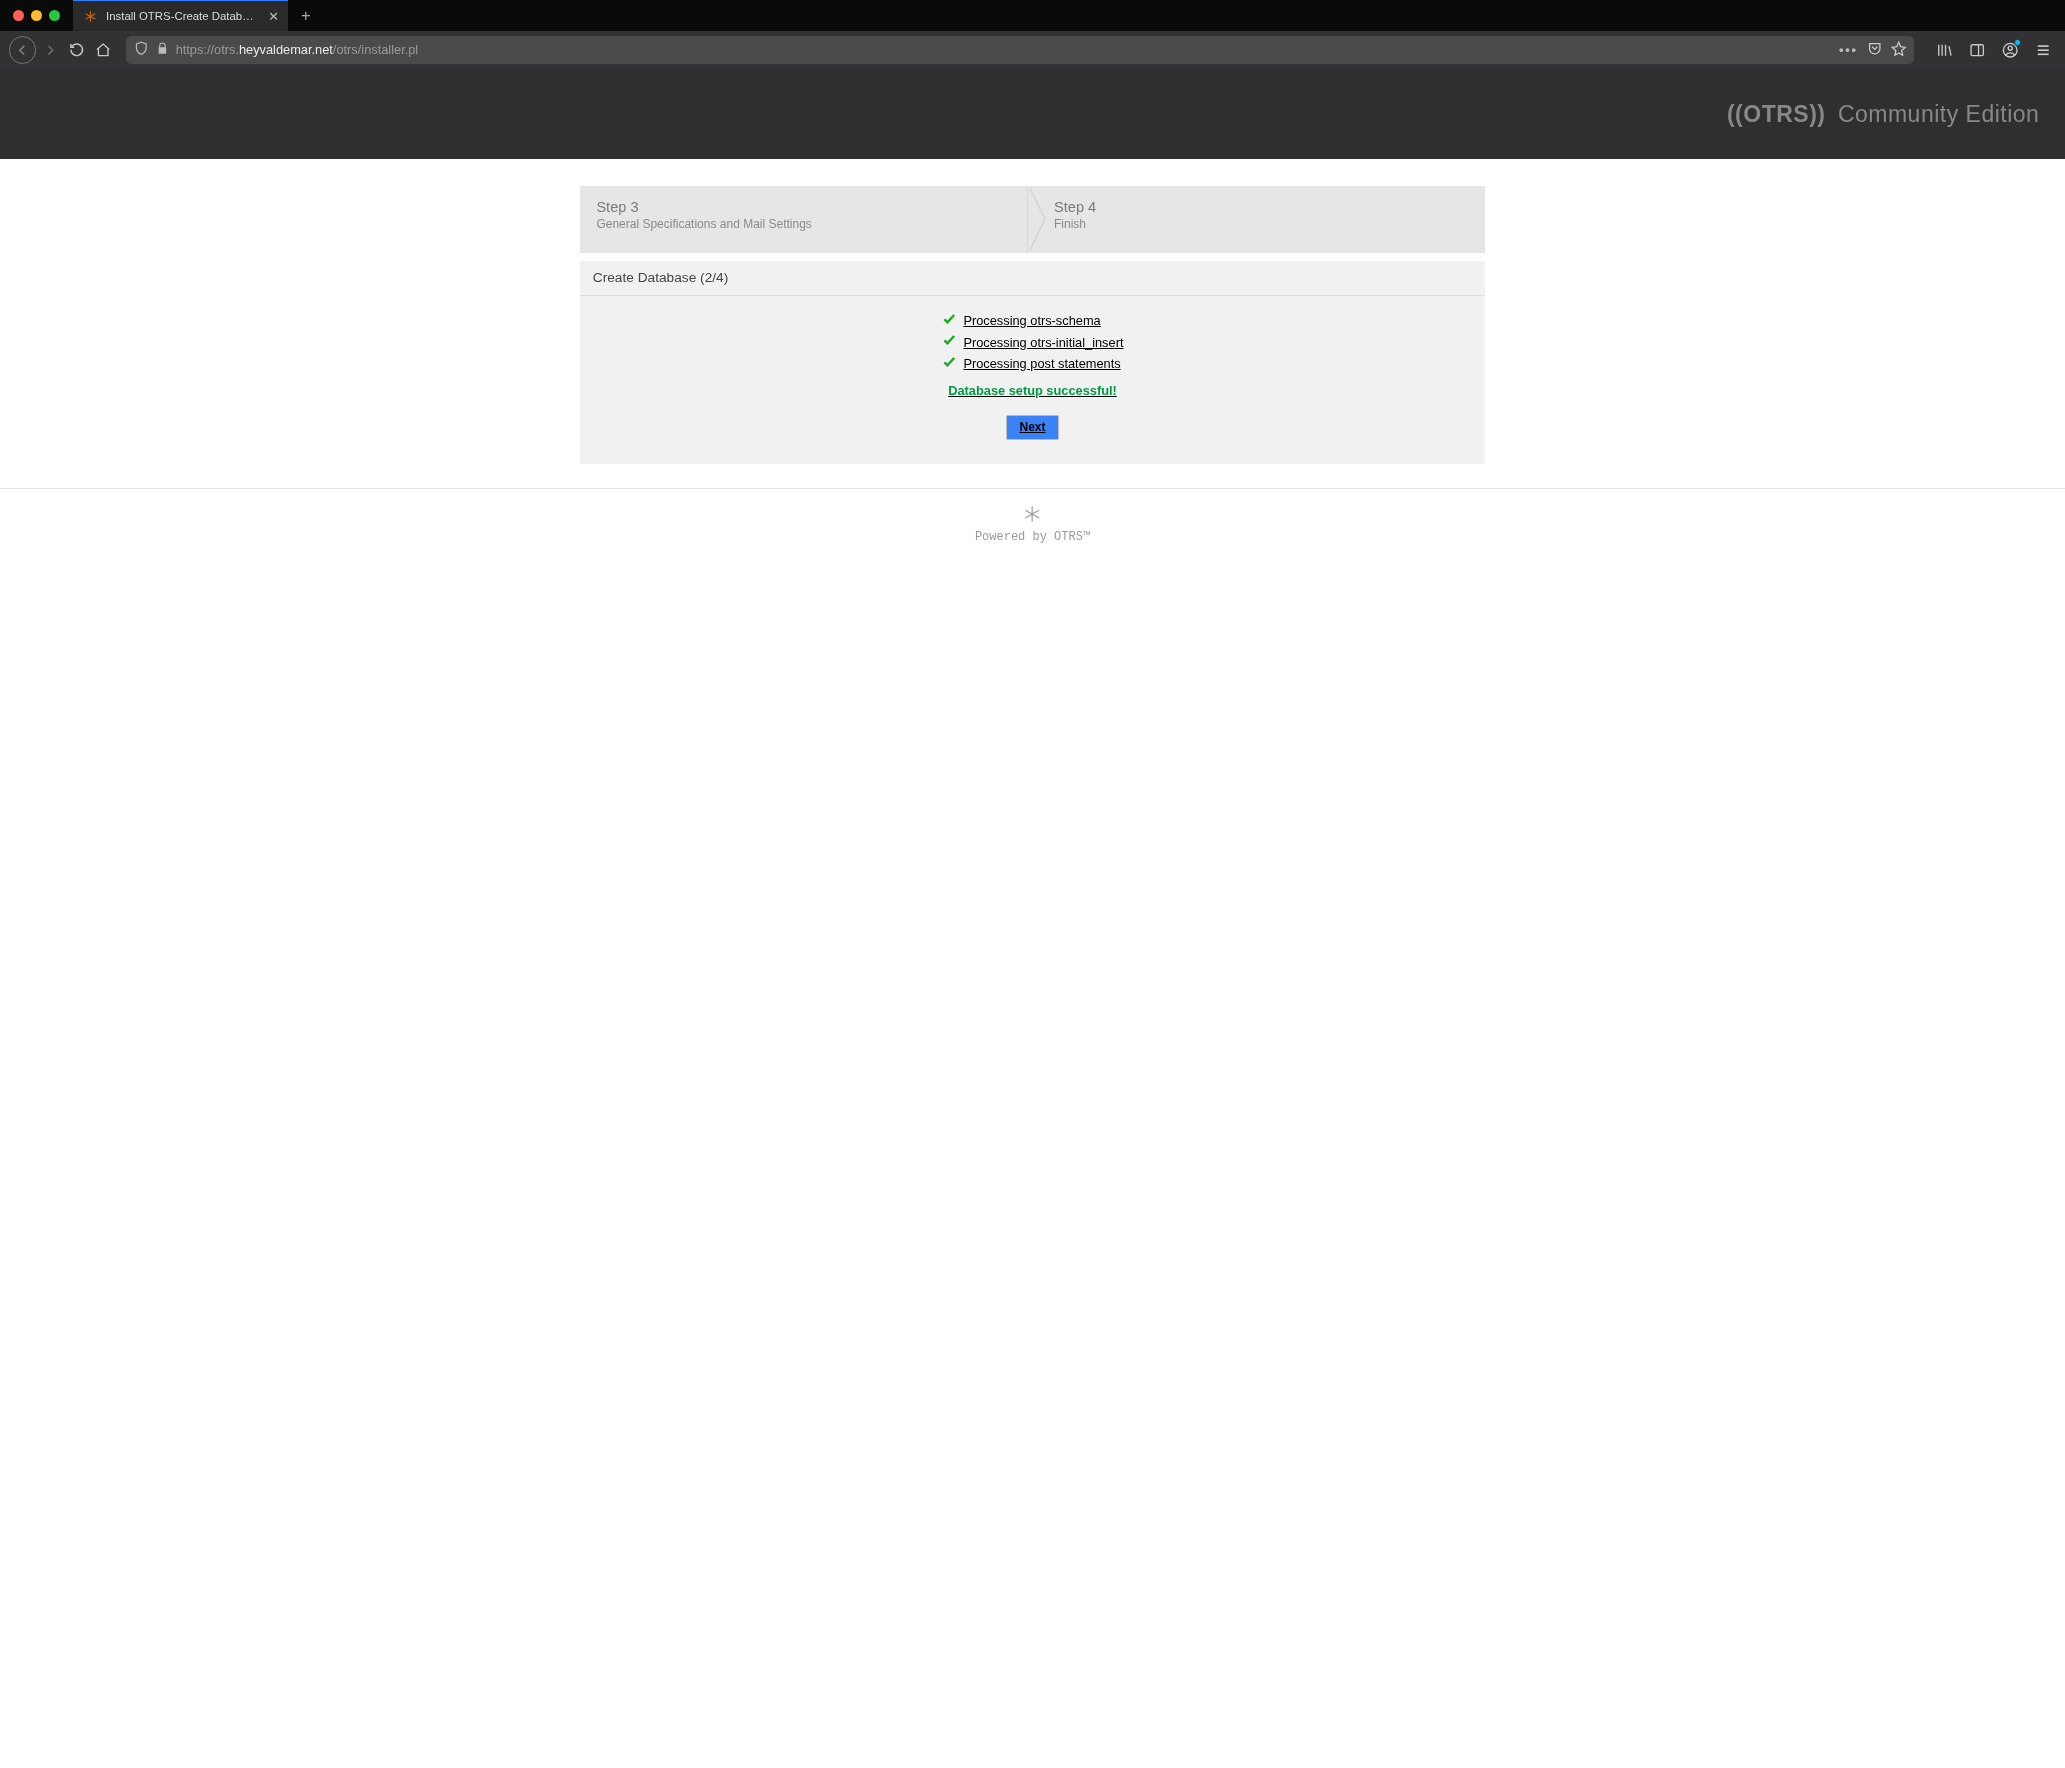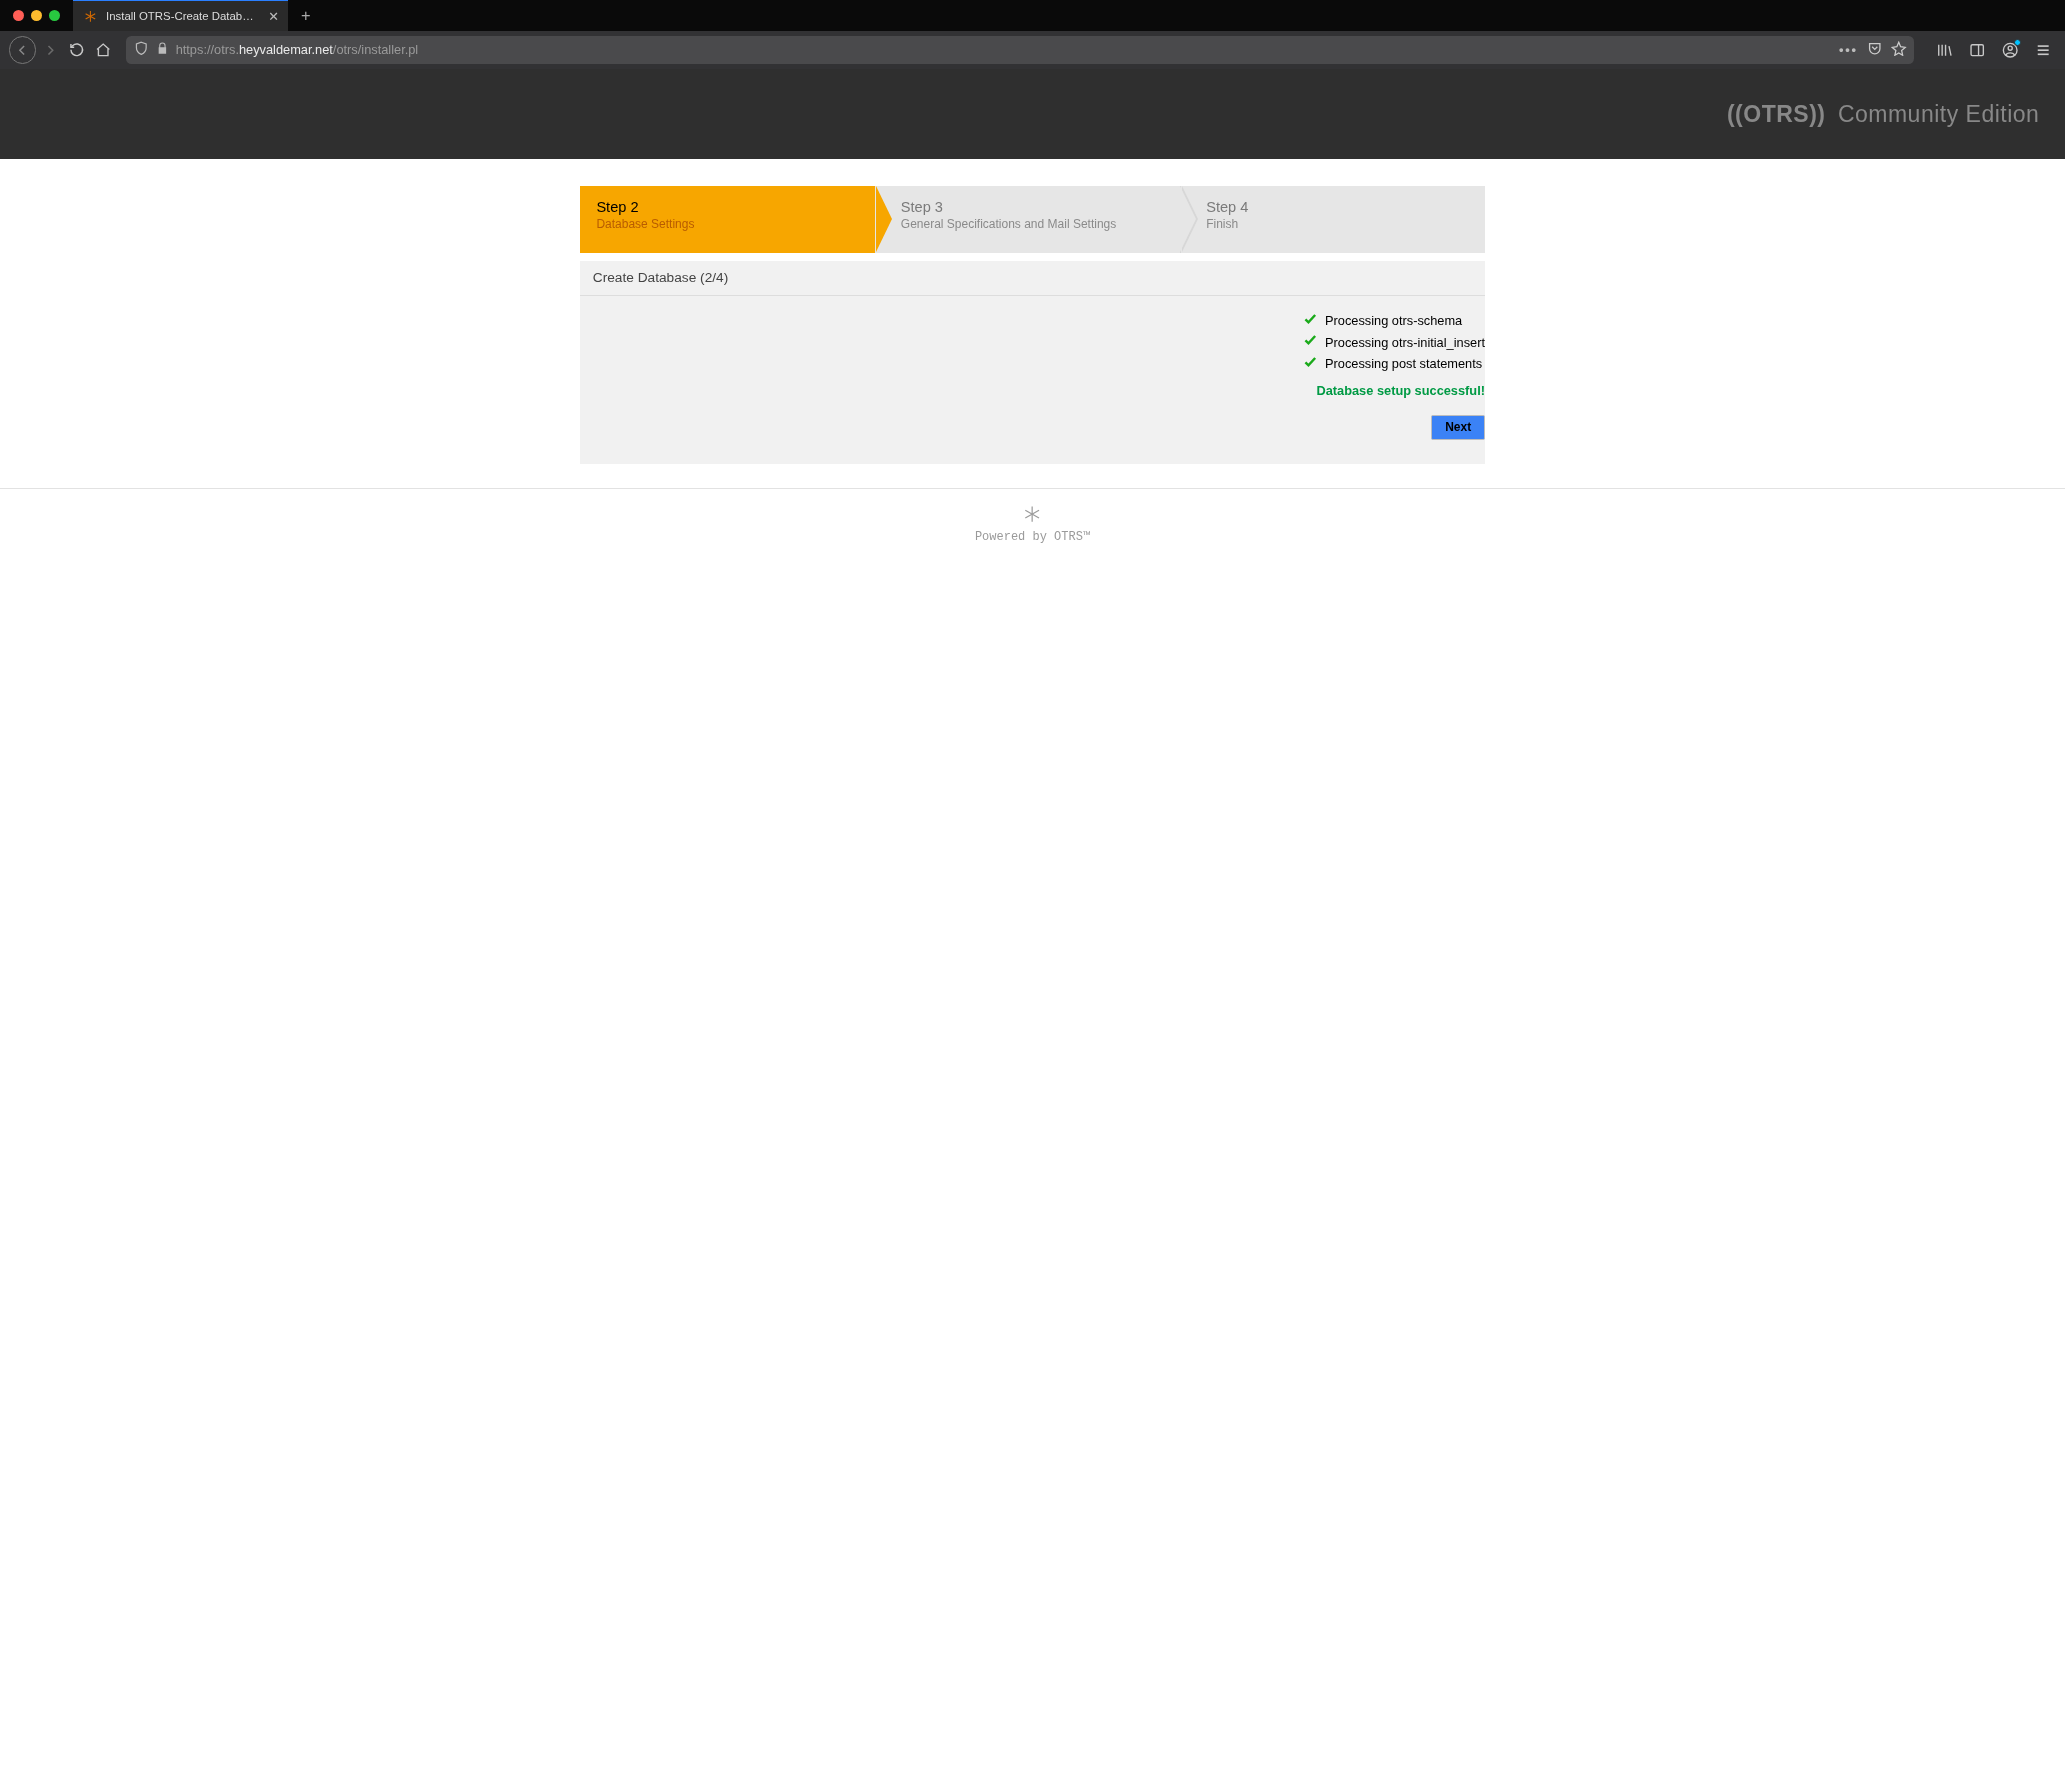--- a/index.html
+++ b/index.html
@@ -106,22 +106,23 @@
   .steps .step:nth-child(3) { padding-left: 25.6px; }
   .steps .step:nth-child(4) { padding-left: 25.6px; }
 
   
   .panel { background:#f1f1f1; margin-top:8px; padding-bottom: 16.4px; }
   .panel-header {
     padding: 9.1px 12.8px; font-size: 13.7px; color:#444;
     border-bottom: 0.9px solid #ddd;
   }
   .panel-body {
-    display:flex; flex-direction:column; align-items:flex-end; gap:5.5px;
+    display:flex; flex-direction:column; align-items:center; gap:5.5px;
     padding: 16.4px 0 7.3px 0;
+    text-decoration: underline;
   }
   .proc-list { display:flex; flex-direction:column; gap:3.7px; align-items:flex-start; }
   .proc-item { display:flex; align-items:center; gap:7.3px; font-size:12.8px; color:#000; }
   .check { color:#0a0; }
   .success-msg { color:#009a44; font-weight:700; font-size:12.8px; margin-top:5.5px; }
   .next-btn {
     margin-top: 11px; padding: 4.6px 12.8px; font-size:12px; font-weight:600;
     background: #3b82f6; border:0.9px solid #bdbdbd; border-radius:1.8px; cursor:pointer;
   }
 
@@ -248,24 +249,20 @@
   <div class="brand">
     <span>((OTRS))</span>
     <span class="edition">Community Edition</span>
   </div>
 </div>
 
 <div class="content-wrap">
   <div class="content">
 
     <div class="steps">
-      <div class="step active">
-        <div class="step-title">Step 2</div>
-        <div class="step-sub">Database Settings</div>
-      </div>
       <div class="step">
         <div class="step-title">Step 3</div>
         <div class="step-sub">General Specifications and Mail Settings</div>
       </div>
       <div class="step sep-left">
         <div class="step-title">Step 4</div>
         <div class="step-sub">Finish</div>
       </div>
     </div>
 

